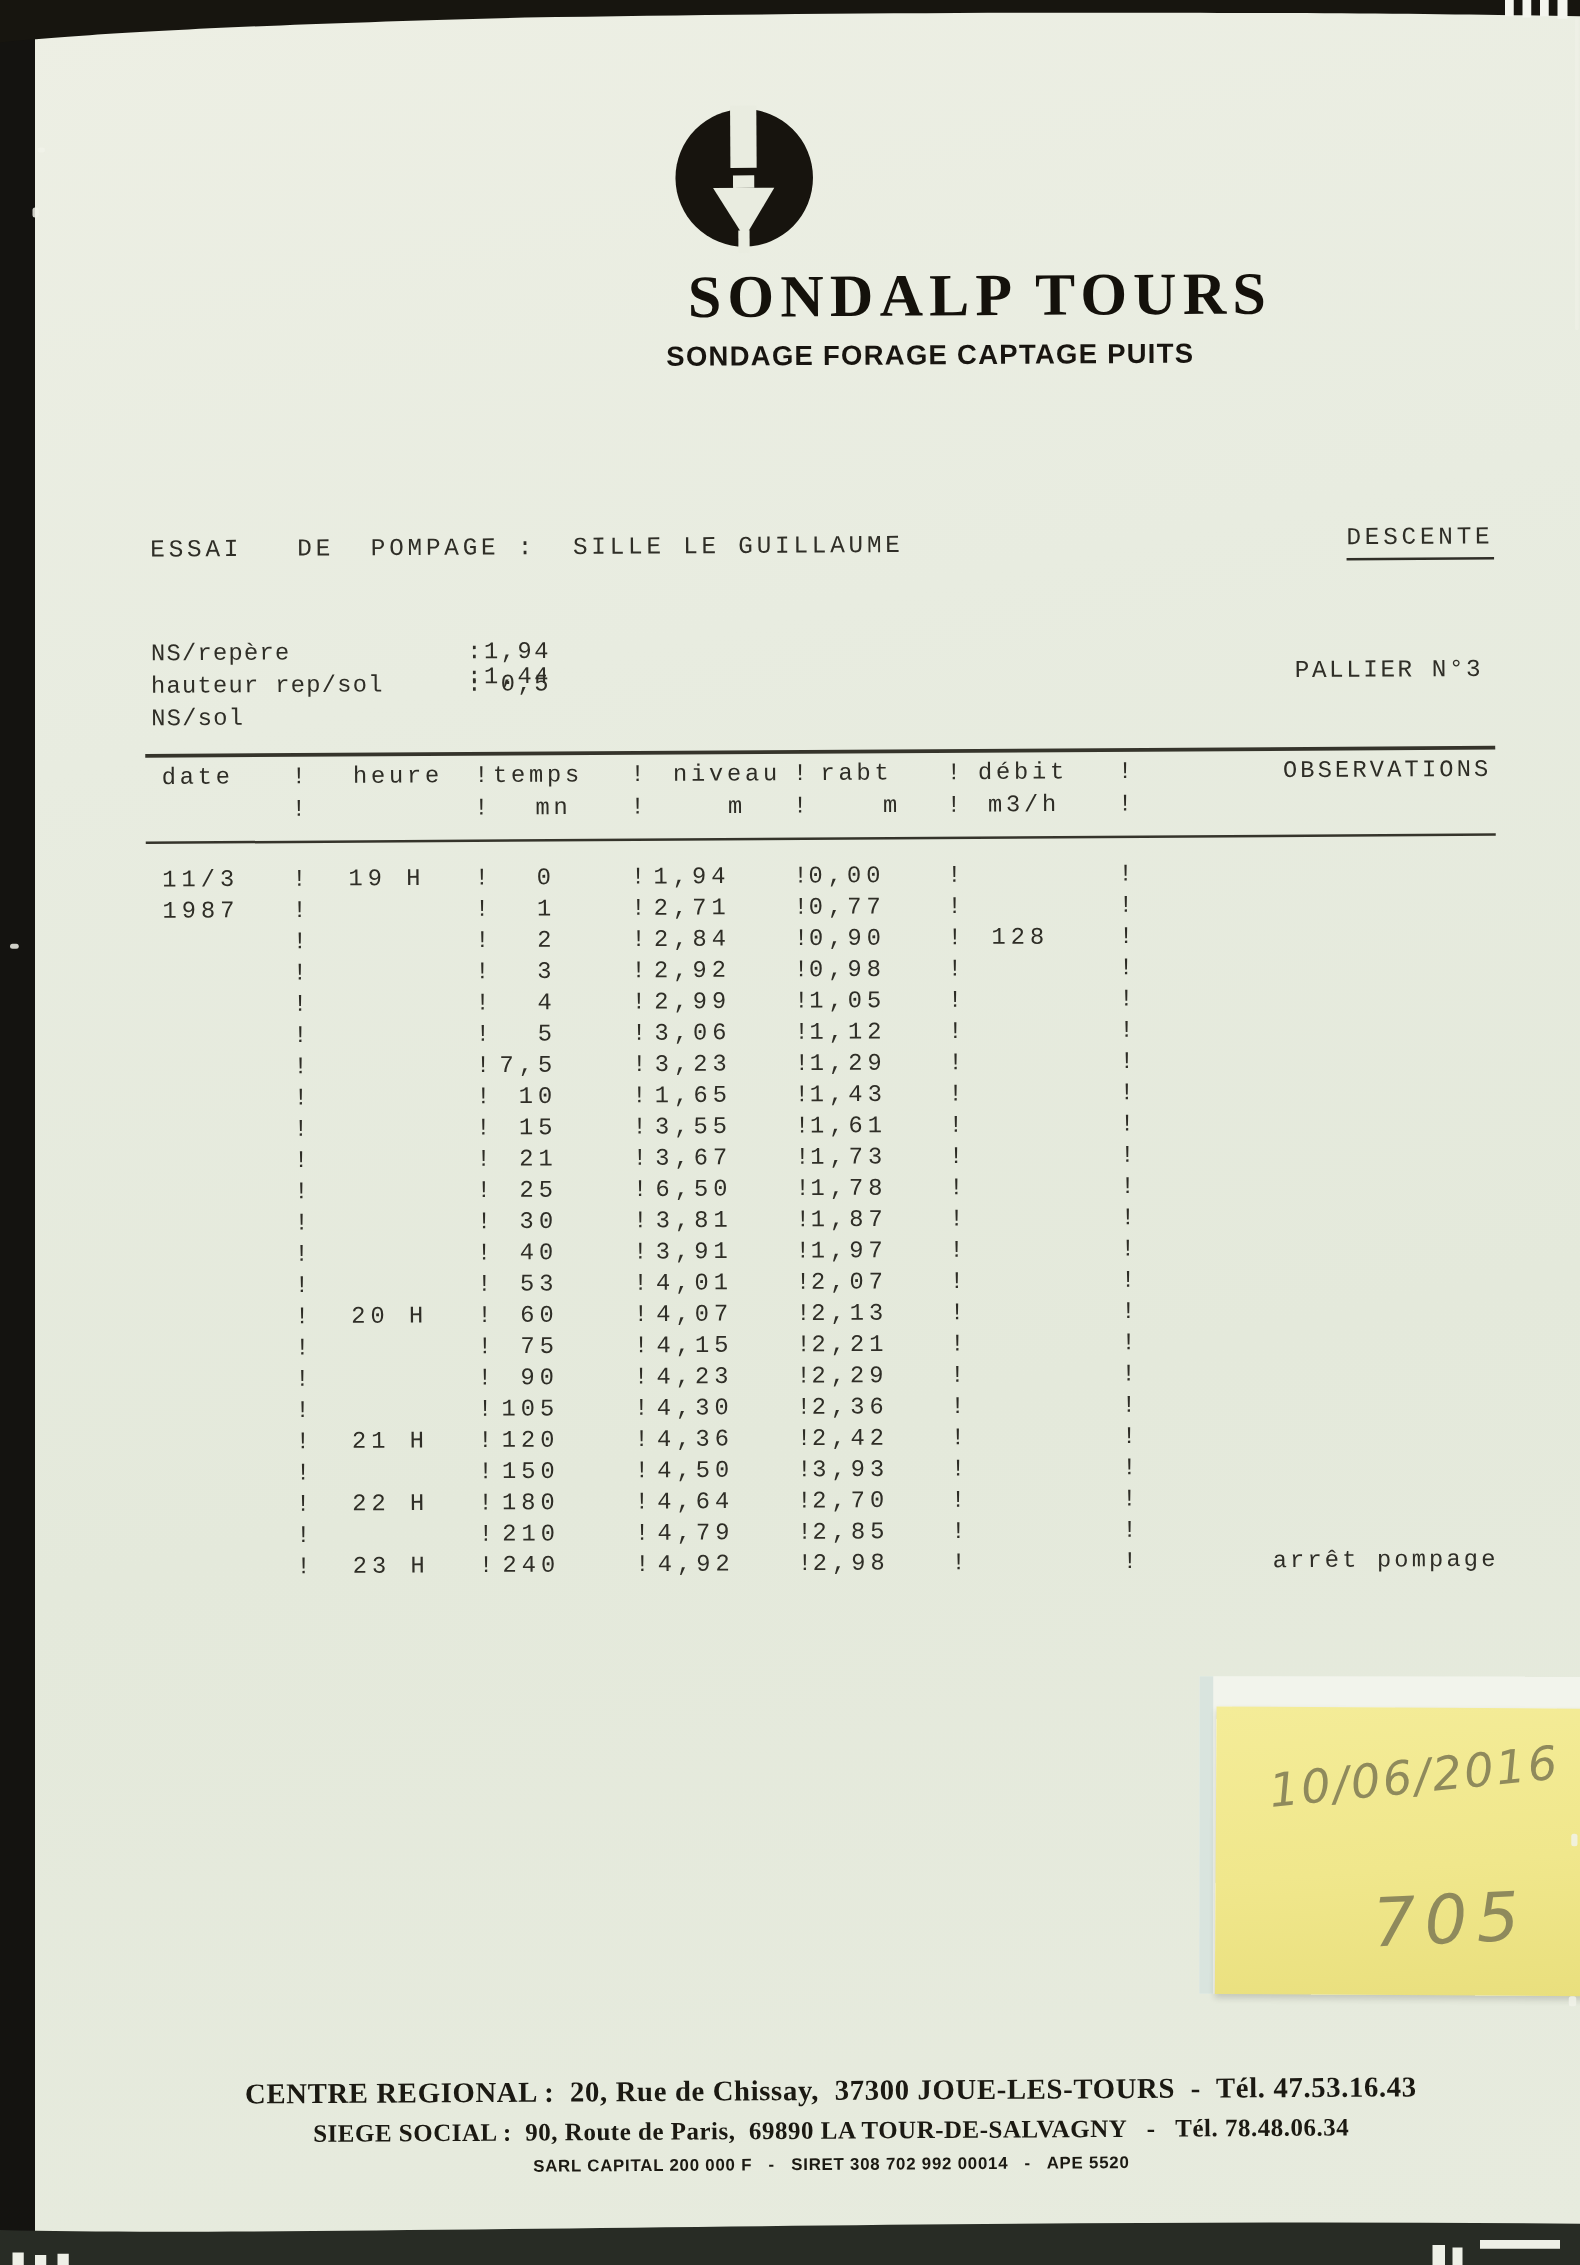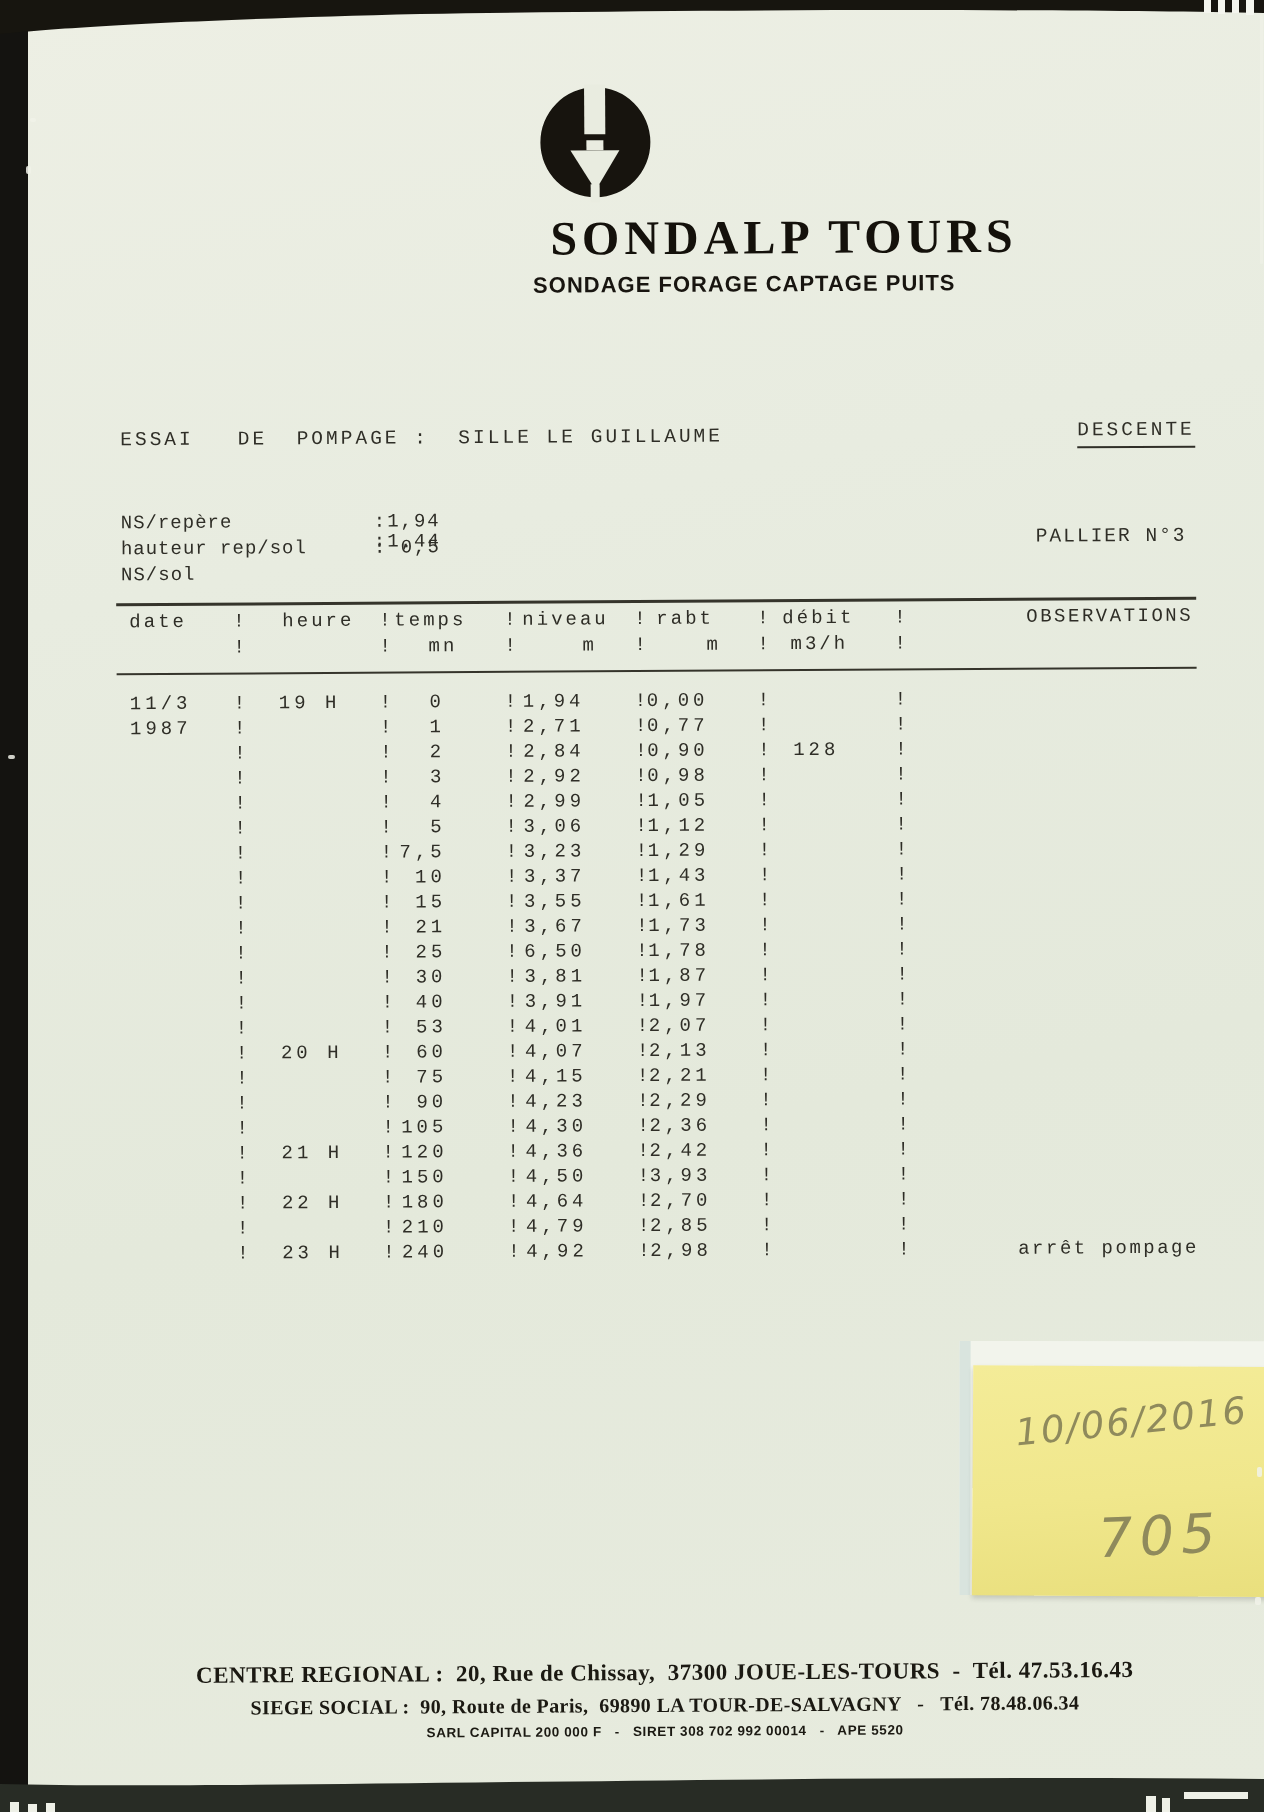--- a/index.html
+++ b/index.html
@@ -40,21 +40,21 @@
     border-bottom:2px solid #302f28;padding-bottom:5px;
   }
   .param-label{position:absolute;left:95px;font-size:19px;letter-spacing:1px;}
   .param-value{position:absolute;left:348px;font-size:19px;letter-spacing:2px;}
   .pallier{position:absolute;left:1010px;top:522px;font-size:19.5px;letter-spacing:2px;}
   
   .rule{position:absolute;left:90px;width:1080px;background:#35342b;}
   .hrow{position:absolute;left:0;right:0;height:25px;}
   .hc{position:absolute;top:0;font-family:"Liberation Mono",monospace;font-size:19px;
       letter-spacing:3px;color:#2e2d26;white-space:pre;}
-  .h-date{left:103px}.h-heure{left:256px}.h-temps{left:368px}.h-niveau{left:496px}
+  .h-date{left:103px}.h-heure{left:256px}.h-temps{left:368px}.h-niveau{left:512px}
   .h-rabt{left:630px}.h-debit{left:756px}.h-obs{left:1000px;letter-spacing:2.5px}
   .h2-mn{left:402px}.h2-m1{left:556px}.h2-m2{left:680px}.h2-m3h{left:764px}
   .sepc{position:absolute;top:0;font-family:"Liberation Mono",monospace;font-size:19px;color:#2e2d26;}
   .s1{left:207px}.s2{left:353px}.s3{left:478px}.s4{left:608px}.s5{left:731px}.s6{left:868px}
   #rows{position:absolute;left:0;right:0;top:684px;}
   .t-row{position:relative;height:25px;}
   .tc{position:absolute;top:0;font-family:"Liberation Mono",monospace;font-size:19px;
       letter-spacing:4px;color:#2f2e27;white-space:pre;}
   .c-date{left:103px}.c-heure{left:252px}
   .c-temps{left:308px;width:110px;text-align:right}
@@ -253,21 +253,21 @@
           <span class="sepc s6">!</span>
           <span class="tc c-obs"></span>
         </div>
         <div class="t-row">
           <span class="tc c-date"></span>
           <span class="sepc s1">!</span>
           <span class="tc c-heure"></span>
           <span class="sepc s2">!</span>
           <span class="tc c-temps">10</span>
           <span class="sepc s3">!</span>
-          <span class="tc c-niveau">3,37</span>
+          <span class="tc c-niveau">1,65</span>
           <span class="sepc s4">!</span>
           <span class="tc c-rabt">1,43</span>
           <span class="sepc s5">!</span>
           <span class="tc c-debit"></span>
           <span class="sepc s6">!</span>
           <span class="tc c-obs"></span>
         </div>
         <div class="t-row">
           <span class="tc c-date"></span>
           <span class="sepc s1">!</span>

